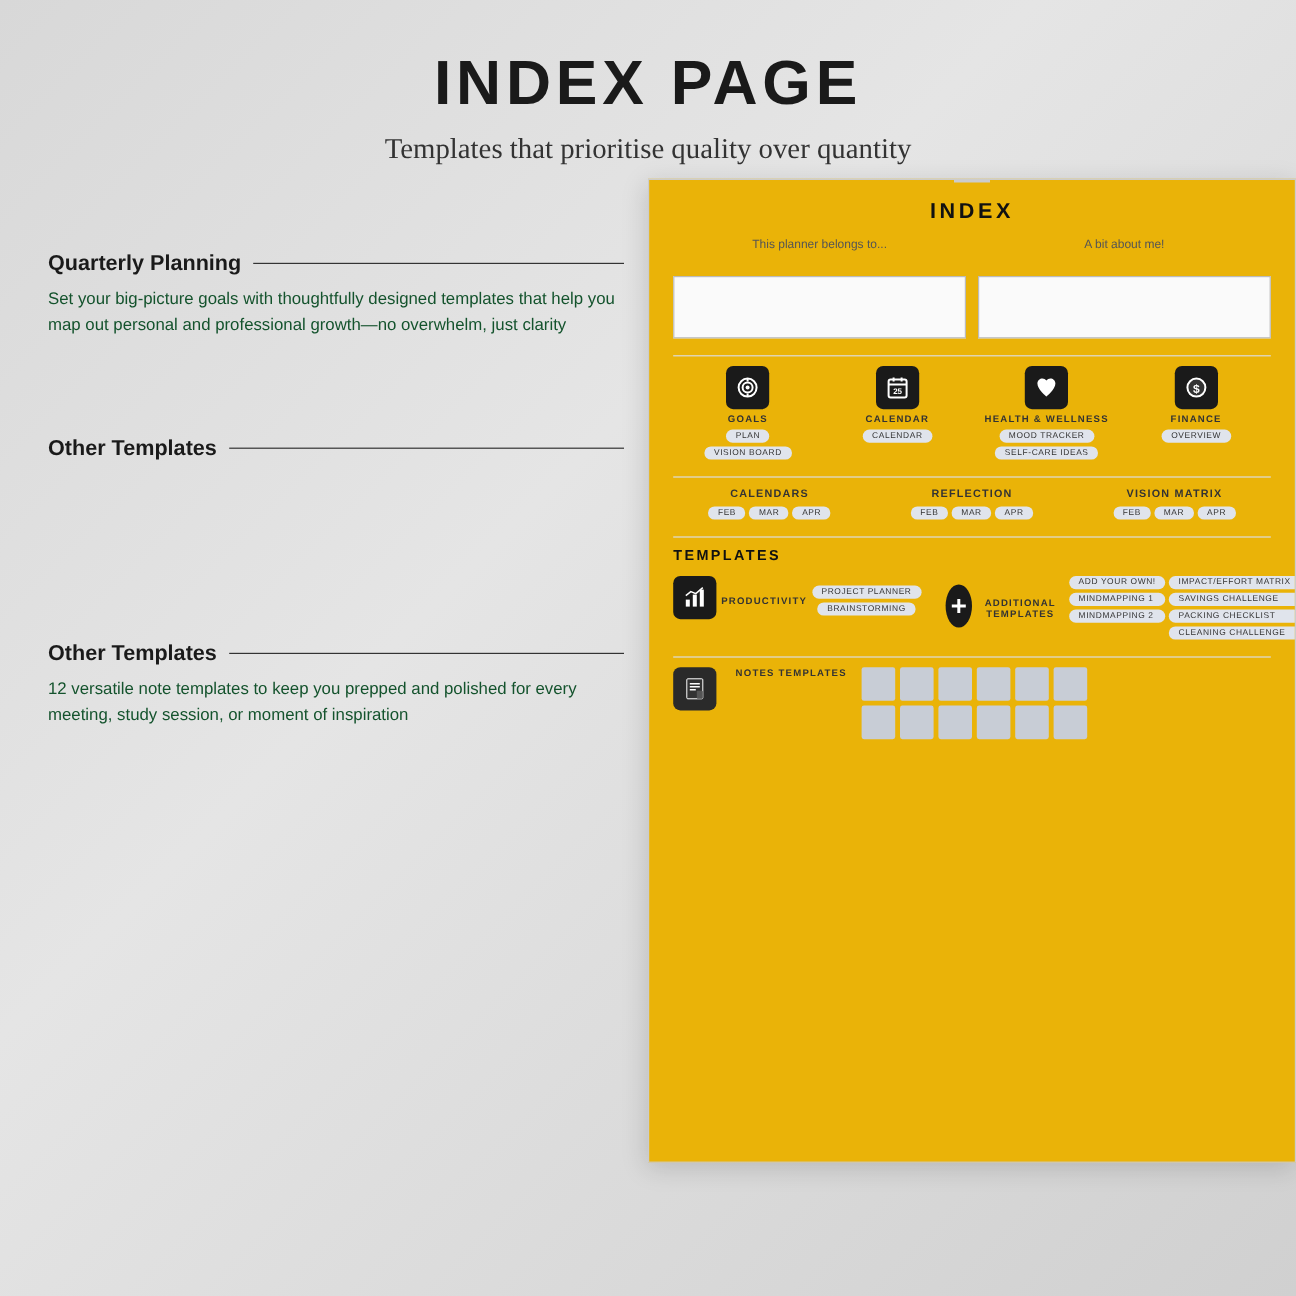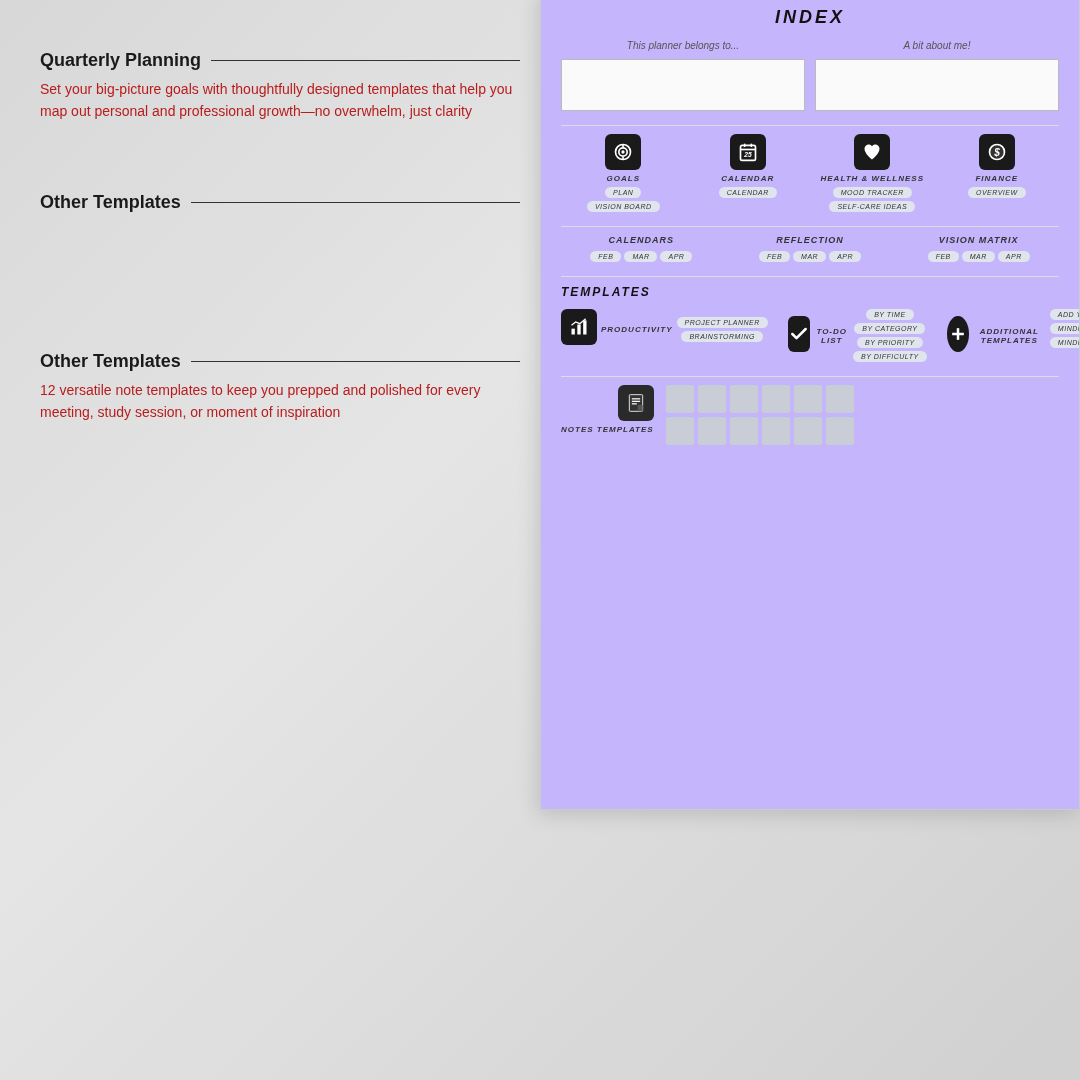--- a/index.html
+++ b/index.html
@@ -59,21 +59,21 @@
       flex: 1;
       position: relative;
     }
 
     
     .left-panel {
       width: 560px;
       padding: 20px 40px;
       display: flex;
       flex-direction: column;
-      gap: 0px;
+      gap: 12px;
     }
 
     .section-block {
       margin-bottom: 20px;
     }
 
     .section-heading {
       font-family: 'Comic Sans MS', cursive, sans-serif;
       font-size: 18px;
       font-weight: bold;
@@ -87,37 +87,36 @@
 
     .section-heading::after {
       content: '';
       flex: 1;
       height: 1px;
       background: #333;
     }
 
     .section-desc {
       font-size: 14px;
-      color: #b91c1c;
+      color: #14532d;
       line-height: 1.55;
       font-family: Arial, sans-serif;
     }
 
     
     .right-panel {
       position: absolute;
       right: 0;
       top: -10px;
       width: 540px;
       height: 820px;
-      background: #c4b5fd;
+      background: #eab308;
       border: 1px solid #ccc;
       box-shadow: -2px 4px 20px rgba(0,0,0,0.15);
       overflow: hidden;
-      font-style: italic;
     }
 
     
     .card-tab {
       position: absolute;
       top: -12px;
       left: 50%;
       transform: translateX(-50%);
       width: 30px;
       height: 14px;
@@ -148,21 +147,21 @@
       margin-bottom: 14px;
     }
 
     .info-box {
       flex: 1;
     }
 
     .info-box-label {
       font-size: 10px;
       color: #555;
-      margin-bottom: 8px;
+      margin-bottom: 20px;
       text-align: center;
     }
 
     .info-box-field {
       border: 1px solid #bbb;
       height: 52px;
       background: #fafafa;
     }
 
     
@@ -274,23 +273,22 @@
 
     
     .notes-row {
       display: flex;
       align-items: flex-start;
       gap: 12px;
     }
 
     .notes-icon-group {
       display: flex;
-      flex-direction: column;
-      align-items: flex-end;
-      gap: 4px;
+      align-items: flex-start;
+      gap: 16px;
     }
 
     .notes-grid {
       display: grid;
       grid-template-columns: repeat(6, 28px);
       grid-template-rows: repeat(2, 28px);
       gap: 4px;
     }
 
     .note-thumb {
@@ -312,20 +310,24 @@
     .other-section-1 { margin-top: 50px; }
     .other-section-2 { margin-top: 110px; }
   </style>
 </head>
 <body>
 
 <div class="bg-overlay"></div>
 
 <div class="page-container">
 
+  <div class="header">
+    <div class="main-title">INDEX PAGE</div>
+    <div class="subtitle">Templates that prioritise quality over quantity</div>
+  </div>
 
   <div class="content-area">
 
     <div class="left-panel">
 
       <div class="section-block quarterly-section">
         <div class="section-heading">
           <span>Quarterly Planning</span>
         </div>
         <div class="section-desc">Set your big-picture goals with  thoughtfully designed templates that help you map out personal and professional growth—no overwhelm, just clarity</div>
@@ -485,34 +487,20 @@
                   <polyline points="3,10 8,6 13,8 20,2" fill="none" stroke="white" stroke-width="1.5"></polyline>
                 </svg>
               </div>
               <div class="icon-label">PRODUCTIVITY</div>
               <div class="templates-col-tags">
                 <span class="tag">PROJECT PLANNER</span>
                 <span class="tag">BRAINSTORMING</span>
               </div>
             </div>
 
-            <div class="templates-col">
-              <div class="icon-circle" style="margin-bottom:4px;">
-                <svg width="20" height="20" viewBox="0 0 24 24" fill="none">
-                  <polyline points="4,12 9,17 20,6" stroke="white" stroke-width="3" stroke-linecap="round" stroke-linejoin="round"></polyline>
-                </svg>
-              </div>
-              <div class="icon-label">TO-DO LIST</div>
-              <div class="templates-col-tags">
-                <span class="tag">BY TIME</span>
-                <span class="tag">BY CATEGORY</span>
-                <span class="tag">BY PRIORITY</span>
-                <span class="tag">BY DIFFICULTY</span>
-              </div>
-            </div>
 
             <div class="templates-col">
               <div class="icon-circle" style="margin-bottom:4px; border-radius:50%;">
                 <svg width="20" height="20" viewBox="0 0 24 24" fill="white">
                   <line x1="12" y1="5" x2="12" y2="19" stroke="white" stroke-width="3"></line>
                   <line x1="5" y1="12" x2="19" y2="12" stroke="white" stroke-width="3"></line>
                 </svg>
               </div>
               <div class="icon-label">ADDITIONAL TEMPLATES</div>
               <div style="display:grid; grid-template-columns:1fr 1fr; gap:3px;">

